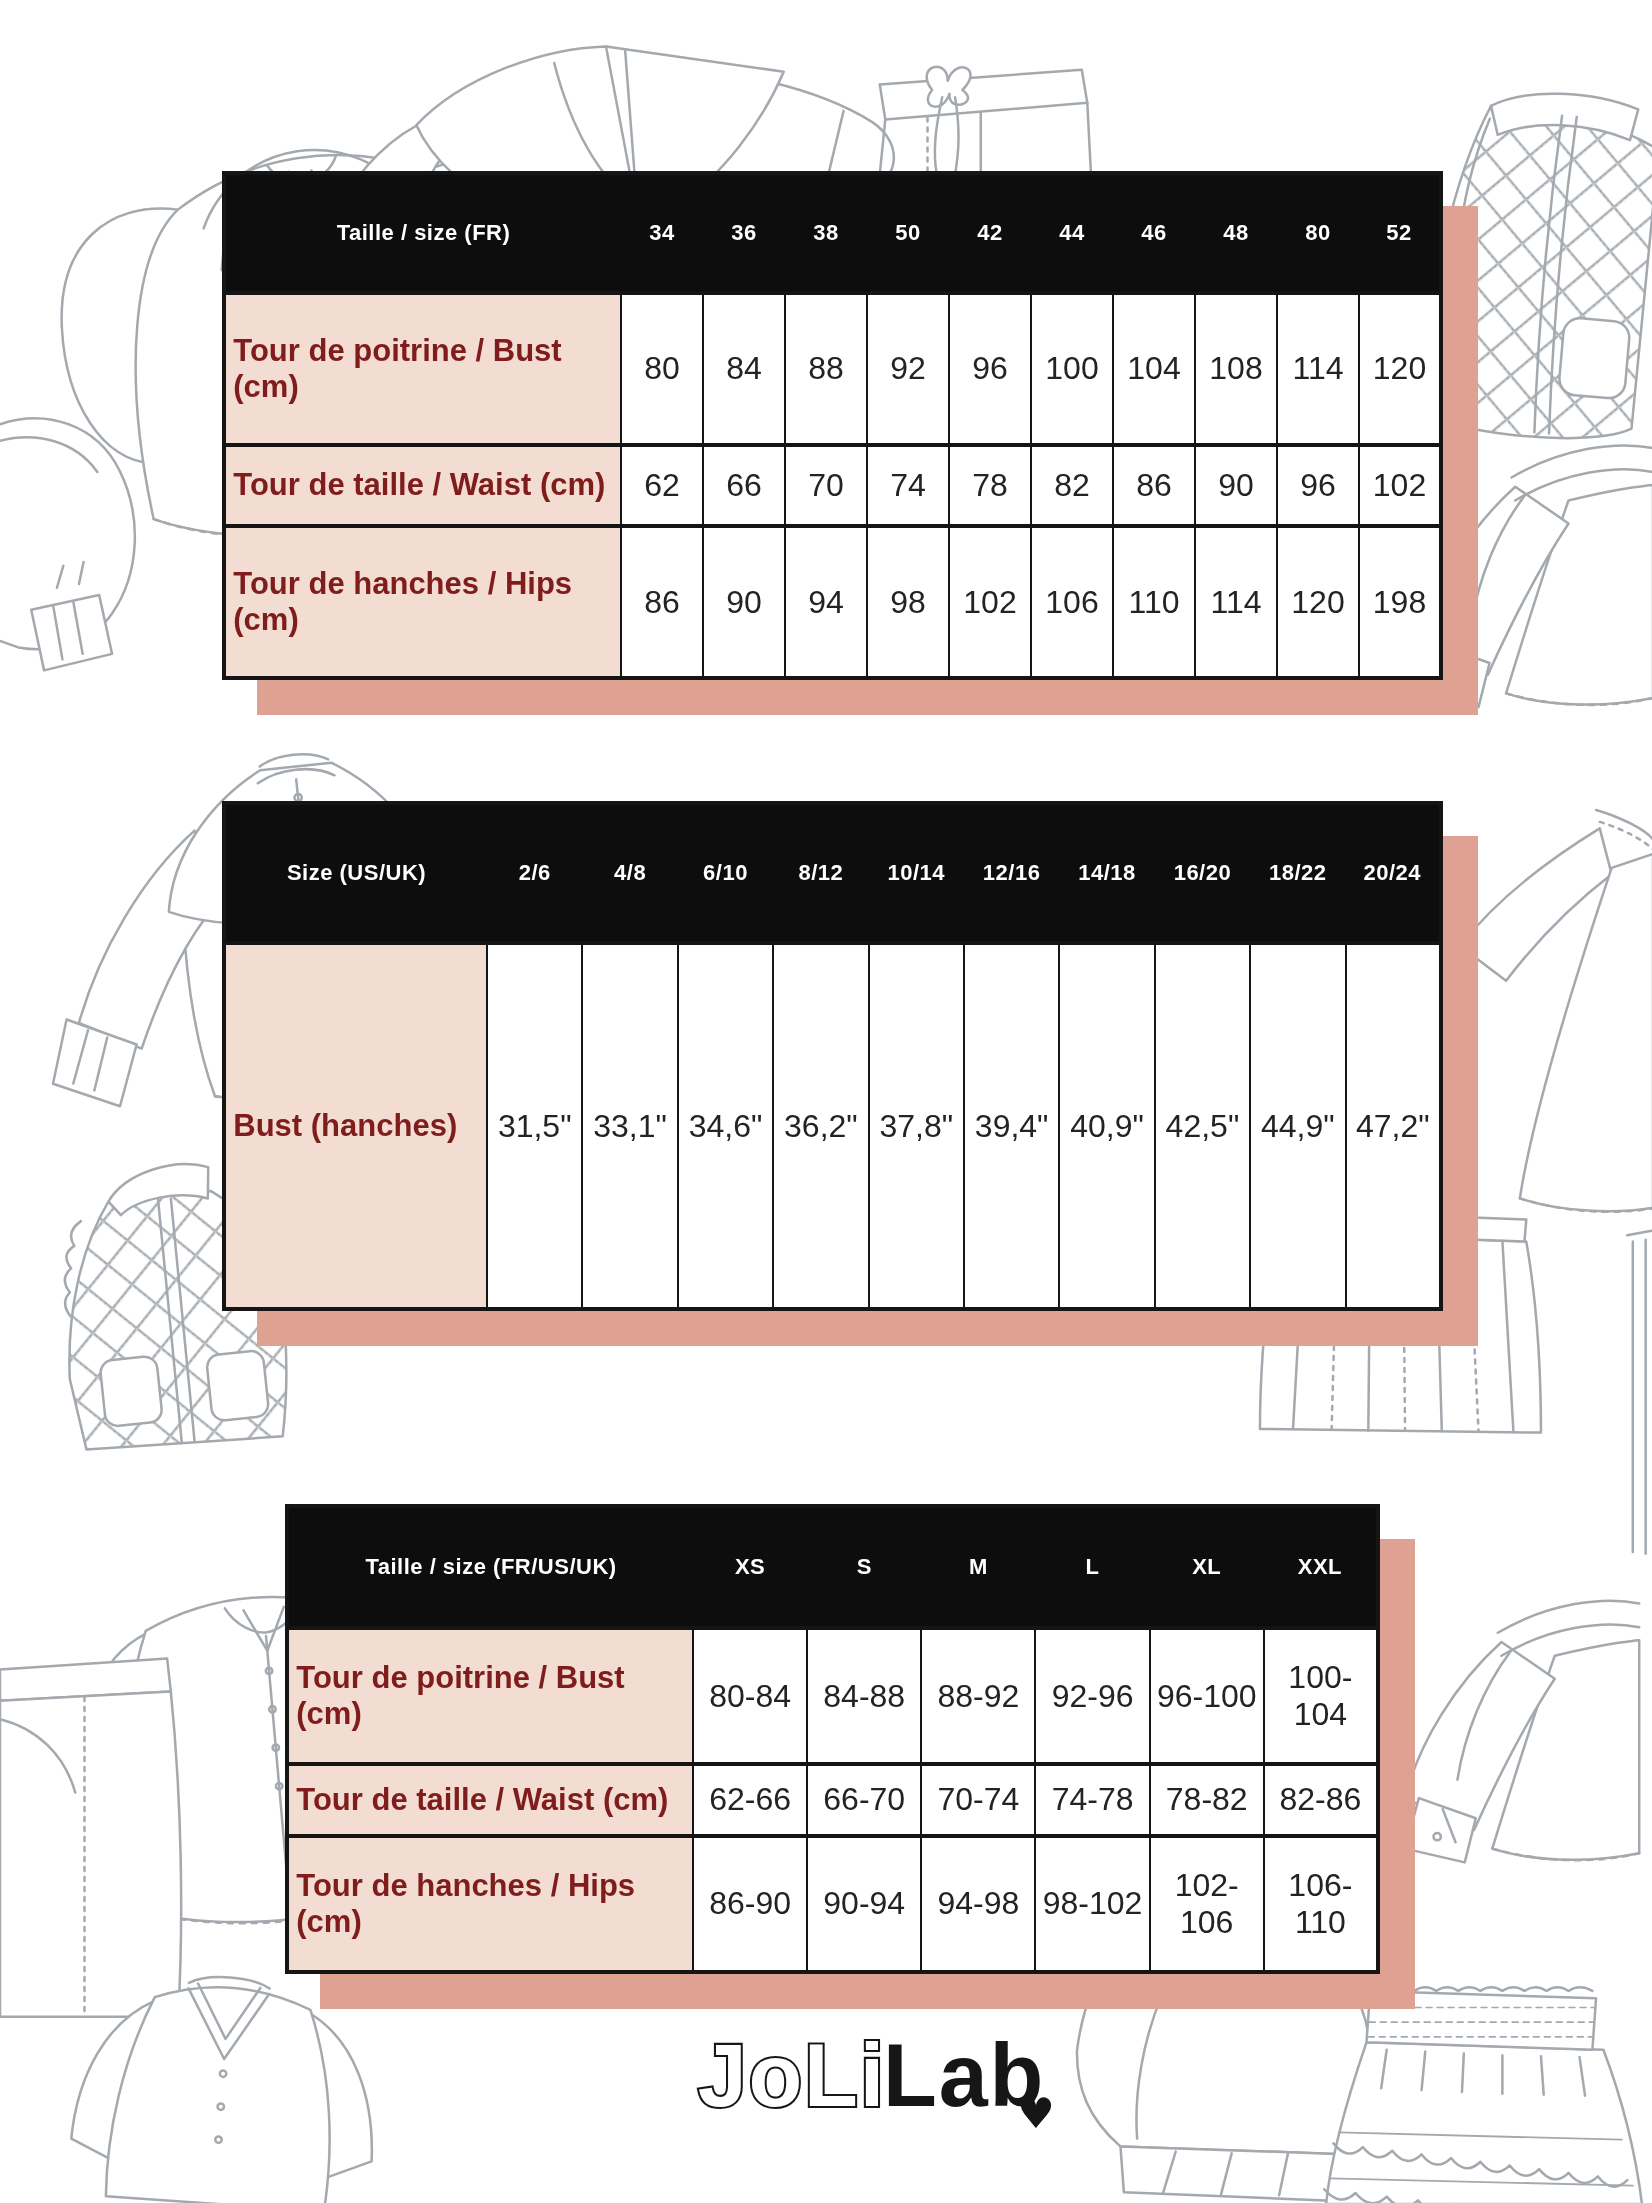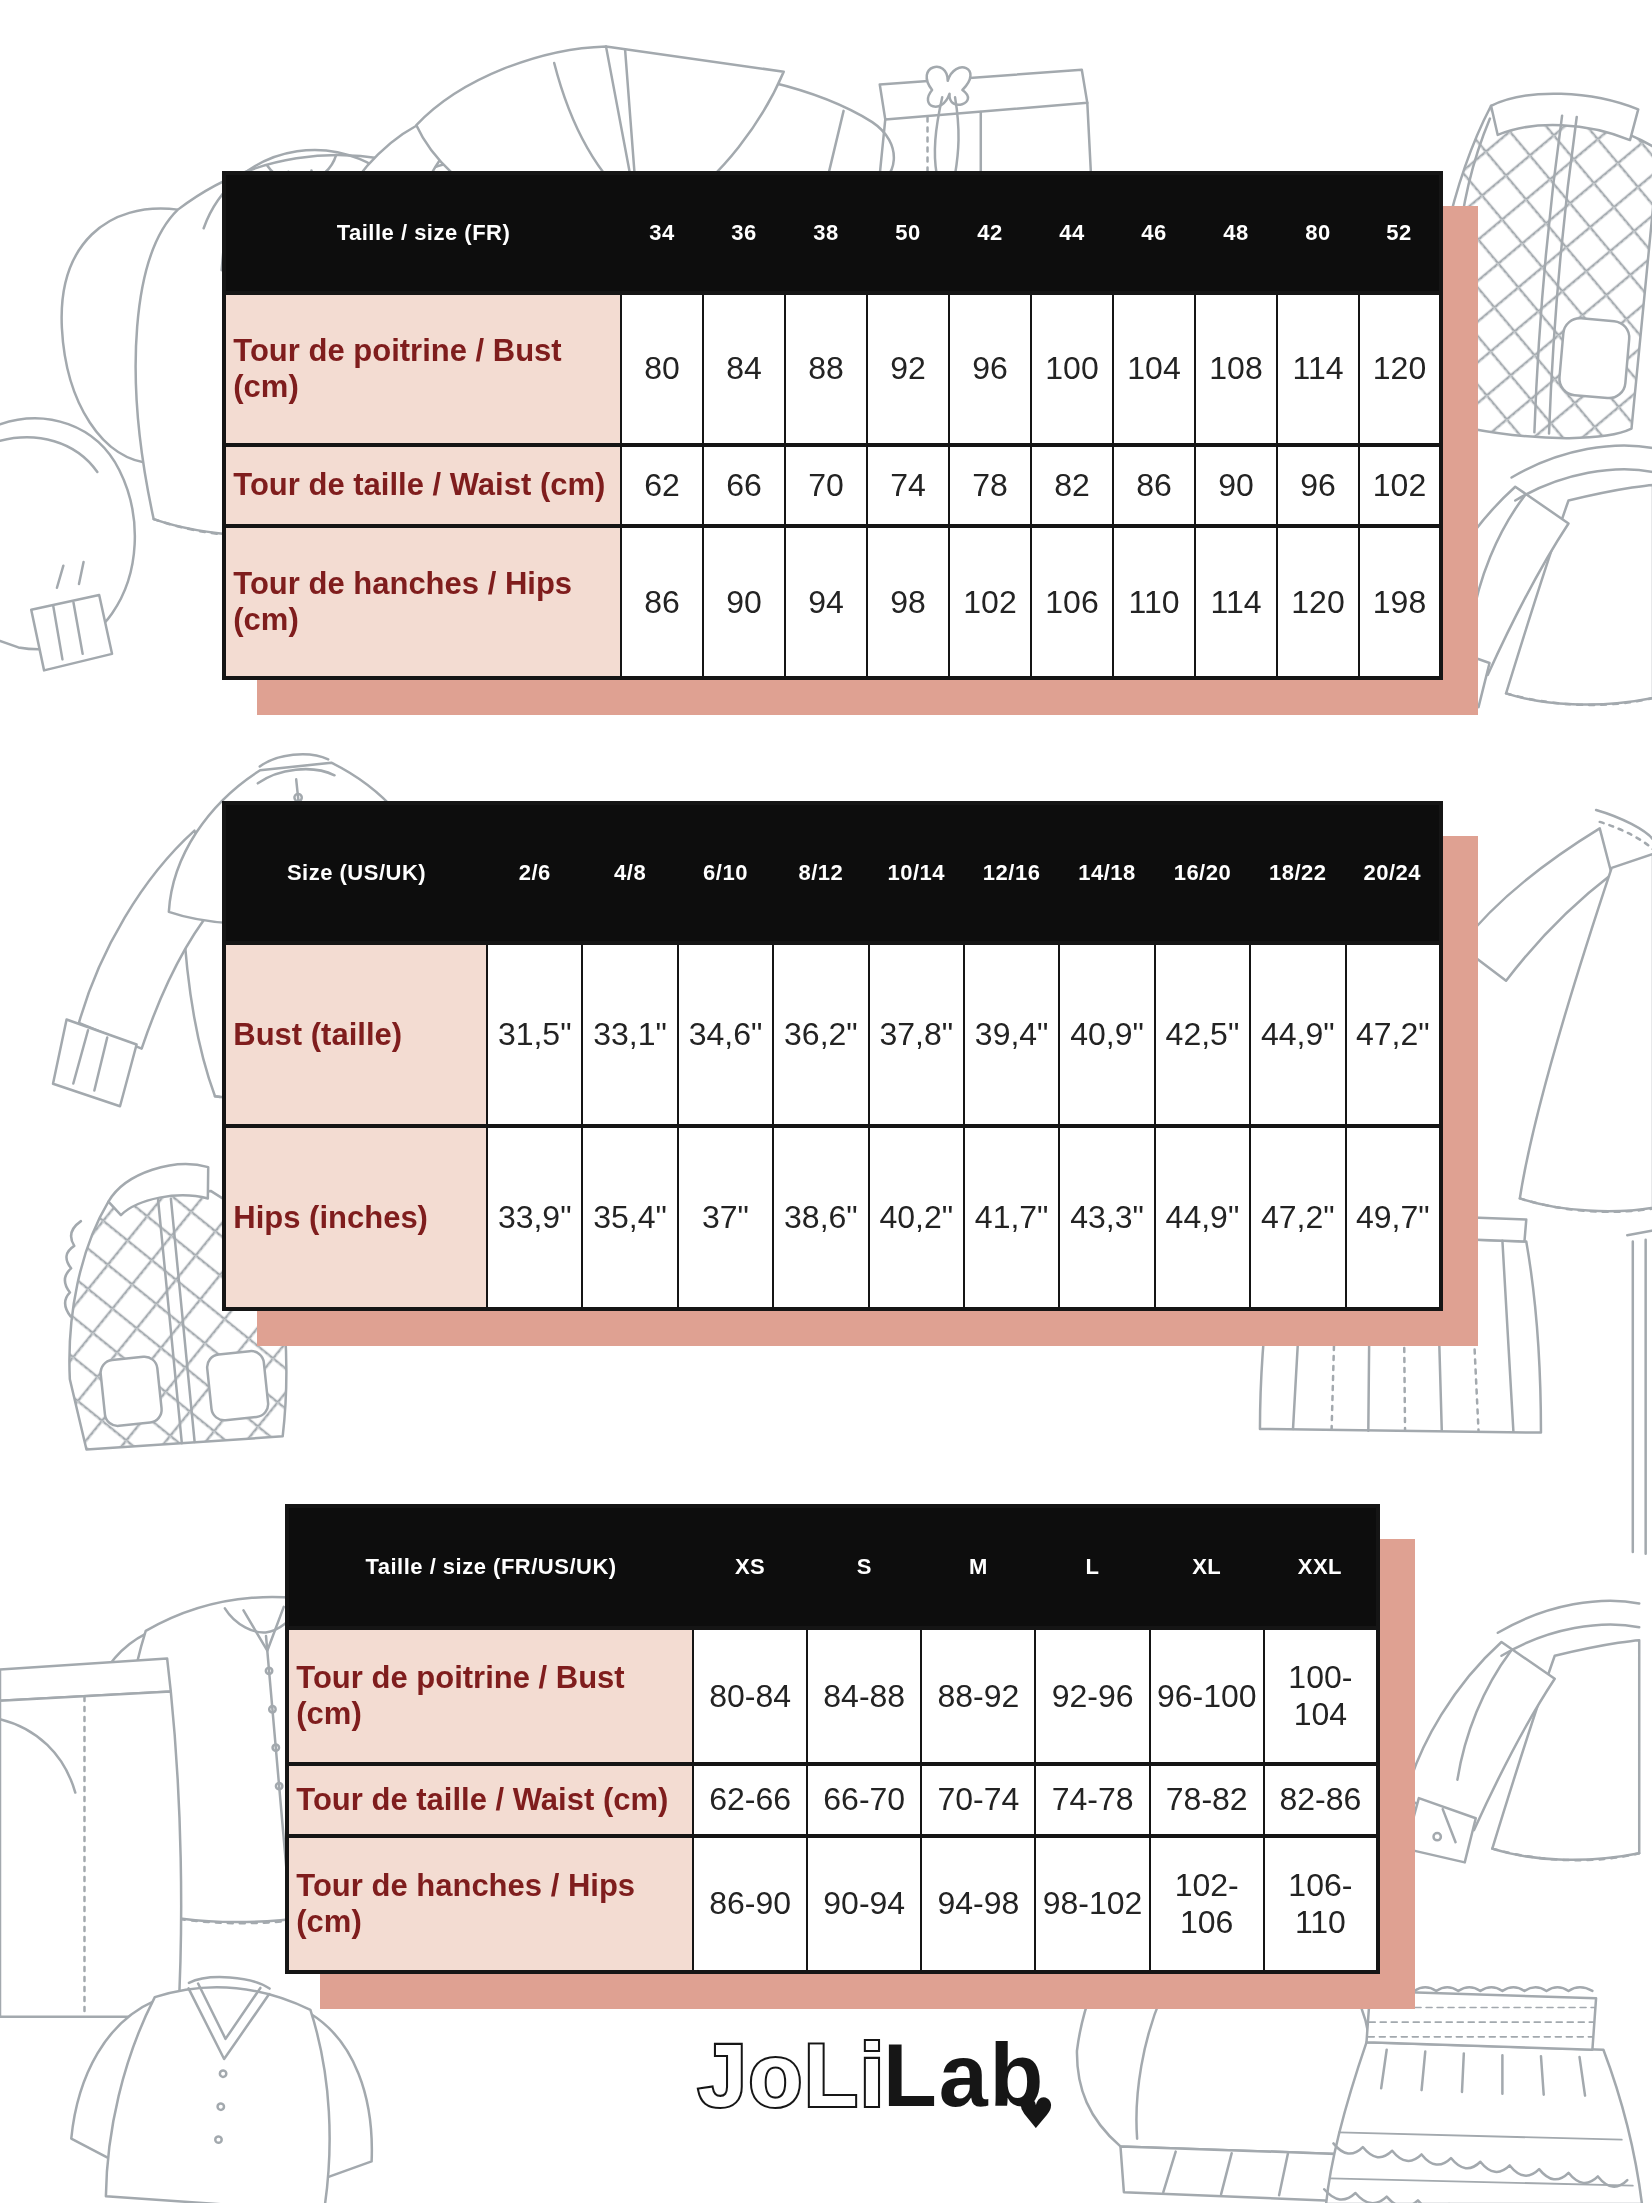--- a/index.html
+++ b/index.html
@@ -284,45 +284,32 @@
           <th>10/14</th>
           <th>12/16</th>
           <th>14/18</th>
           <th>16/20</th>
           <th>18/22</th>
           <th>20/24</th>
         </tr>
       </thead>
       <tbody>
         <tr>
-          <th class="label-col">Bust (taille)</th>
+          <th class="label-col">Bust (hanches)</th>
           <td>31,5"</td>
           <td>33,1"</td>
           <td>34,6"</td>
           <td>36,2"</td>
           <td>37,8"</td>
           <td>39,4"</td>
           <td>40,9"</td>
           <td>42,5"</td>
           <td>44,9"</td>
           <td>47,2"</td>
         </tr>
-        <tr>
-          <th class="label-col">Hips (inches)</th>
-          <td>33,9"</td>
-          <td>35,4"</td>
-          <td>37"</td>
-          <td>38,6"</td>
-          <td>40,2"</td>
-          <td>41,7"</td>
-          <td>43,3"</td>
-          <td>44,9"</td>
-          <td>47,2"</td>
-          <td>49,7"</td>
-        </tr>
       </tbody>
     </table>
 </div>
 
 <div class="size-table-wrap t3" style="left:285px;top:1504px;width:1095px;height:470px;">
   <div class="table-shadow"></div>
   <table class="size-table">
       <thead>
         <tr>
           <th class="label-col">Taille / size (FR/US/UK)</th>

